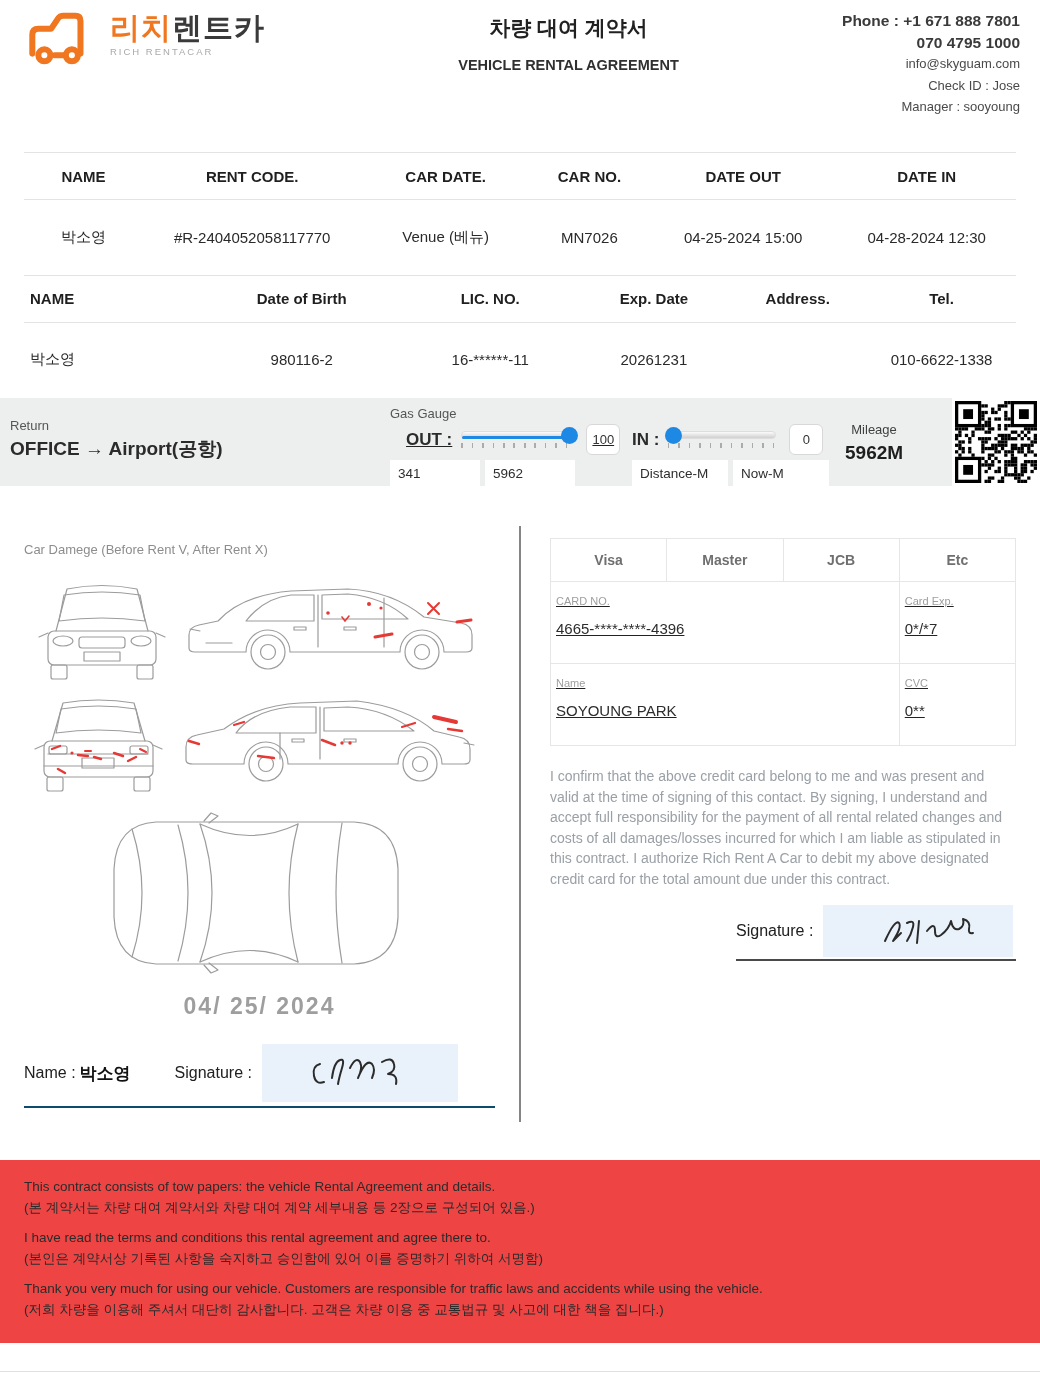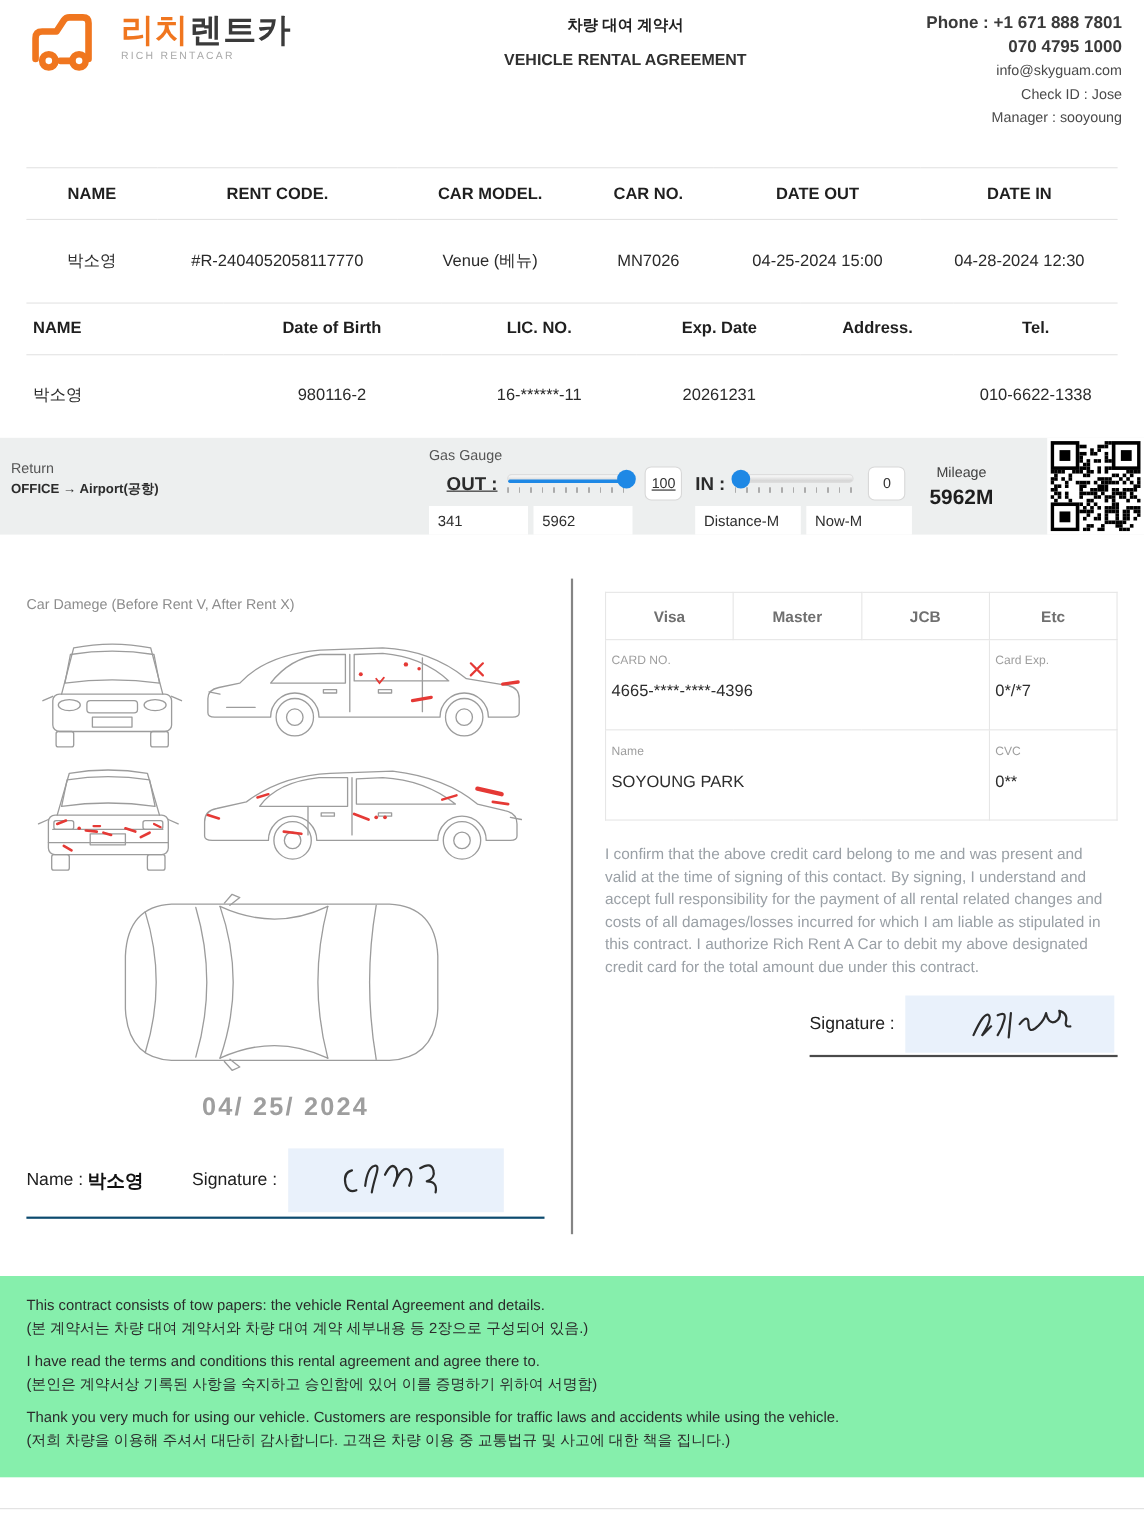--- a/index.html
+++ b/index.html
@@ -16,39 +16,39 @@
   
   .header{display:flex;padding:10px 20px 0 22px;height:152px;}
   .logo{display:flex;align-items:flex-start;width:330px;}
   .logo svg{width:86px;height:58px;flex:none;}
   .logo-text{margin-left:2px;margin-top:2px;}
   .logo-kr{font-size:30px;font-weight:bold;line-height:32px;letter-spacing:1px;}
   .logo-kr .orange{color:var(--accent);}
   .logo-kr .dark{color:#3a3a3a;}
   .logo-sub{font-size:9.5px;color:#a9a9a9;letter-spacing:2px;margin-top:2px;}
   .title-block{flex:1;text-align:center;padding-top:4px;}
-  .title-ko{font-size:14px;font-weight:bold;color:#212121;}
+  .title-ko{font-size:21px;font-weight:bold;color:#212121;}
   .title-en{font-size:14.5px;font-weight:bold;color:#303030;margin-top:15px;}
   .contact{width:235px;text-align:right;line-height:21.5px;color:#3a3a3a;}
   .contact .b{font-weight:bold;font-size:15.5px;}
   .contact .r{font-size:13px;color:#4a4a4a;}
 
   
   table.info{width:992px;margin:0 24px;border-collapse:collapse;table-layout:fixed;}
   table.info tr.hd td{border-top:1px solid var(--line);border-bottom:1px solid var(--line);
     height:47px;font-weight:bold;font-size:15px;color:#1f1f1f;text-align:center;}
   table.info tr.bd td{height:75px;font-size:15px;color:#2a2a2a;text-align:center;vertical-align:middle;}
   table.t2 tr.hd td{border-top:1px solid var(--line);}
   td.al{text-align:left !important;padding-left:6px;}
 
   
   .band{position:relative;height:88px;background:#edefef;margin-top:1px;}
   .band .return{position:absolute;left:10px;top:20px;}
   .return-label{font-size:13px;color:#555;}
-  .return-value{font-size:12px;font-weight:bold;color:#2b2b2b;margin-top:3px;}
+  .return-value{font-size:19px;font-weight:bold;color:#2b2b2b;margin-top:3px;}
   .gas-label{position:absolute;left:390px;top:8px;font-size:13px;color:#555;}
   .slider-group{position:absolute;top:26px;display:flex;align-items:center;}
   .sg-out{left:406px;text-decoration:underline;}
   .sg-in{left:632px;}
   .slider-label{font-size:17px;font-weight:bold;color:#2b2b2b;margin-right:9px;white-space:nowrap;}
   .slider{position:relative;}
   .track{height:8px;border-radius:4px;background:linear-gradient(#fbfbfb,#cfcfcf);border:1px solid #ddd;position:relative;}
   .sg-out .track{width:112px;}
   .sg-in .track{width:108px;}
   .progress{position:absolute;left:0;bottom:-1px;height:3px;background:var(--blue);border-radius:2px;}
@@ -94,34 +94,34 @@
   .name-value{font-size:17px;font-weight:bold;color:#111;margin-left:4px;}
   .sig-label{font-size:16px;color:#202020;margin-left:44px;}
   .sig-box{margin-left:10px;width:196px;height:58px;background:#e9f1fb;}
   .sig-box svg{width:100%;height:100%;}
   .sig-stroke{stroke:#2b2b2b;stroke-width:2;fill:none;stroke-linecap:round;stroke-linejoin:round;}
 
   
   table.card-table{width:100%;border-collapse:collapse;table-layout:fixed;}
   table.card-table td{border:1px solid #e6e6e6;}
   .ct-head td{height:43px;text-align:center;font-size:14px;font-weight:bold;color:#6f6f6f;}
-  .ct-cell{padding:13px 5px;height:82px;vertical-align:top;}
+  .ct-cell{padding:13px 5px;height:82px;vertical-align:top;text-decoration:underline;}
   .ct-lab{font-size:11px;color:#9e9e9e;}
   .ct-val{font-size:15px;color:#2d2d2d;margin-top:13px;}
 
   .para-en{margin-top:20px;font-size:14px;line-height:20.5px;color:#9aa0a6;}
   .para-ko{margin-top:16px;font-size:14px;line-height:20.5px;color:#7f868c;}
   .sig-row2{margin-top:16px;margin-left:auto;width:280px;display:flex;align-items:center;
     border-bottom:2px solid #4a4a4a;padding-bottom:2px;}
   .sig-row2 .sig-label{margin-left:0;}
   .sig-box2{margin-left:10px;width:190px;height:52px;background:#e9f1fb;}
   .sig-box2 svg{width:100%;height:100%;}
 
   
-  .terms{margin-top:38px;background:#86efac;padding:16px 24px 14px 24px;}
+  .terms{margin-top:38px;background:#ef4444;padding:16px 24px 14px 24px;}
   .terms p{font-size:13.5px;line-height:21px;color:#2b2b2b;}
   .terms-pair{margin-bottom:9px;}
 
   
   .footer{margin-top:28px;border-top:1px solid #e0e0e0;padding-top:17px;text-align:center;}
 </style>
 </head>
 <body>
 
 <div class="page">
@@ -160,21 +160,21 @@
         <col style="width:22%">
         <col style="width:17%">
         <col style="width:12%">
         <col style="width:19%">
         <col style="width:18%">
       </colgroup>
     <tbody>
         <tr class="hd">
       <td>NAME</td>
       <td>RENT CODE.</td>
-      <td>CAR MODEL.</td>
+      <td>CAR DATE.</td>
       <td>CAR NO.</td>
       <td>DATE OUT</td>
       <td>DATE IN</td>
     </tr>
     <tr class="bd">
       <td>박소영</td>
       <td>#R-2404052058117770</td>
       <td>Venue (베뉴)</td>
       <td>MN7026</td>
       <td>04-25-2024 15:00</td>

